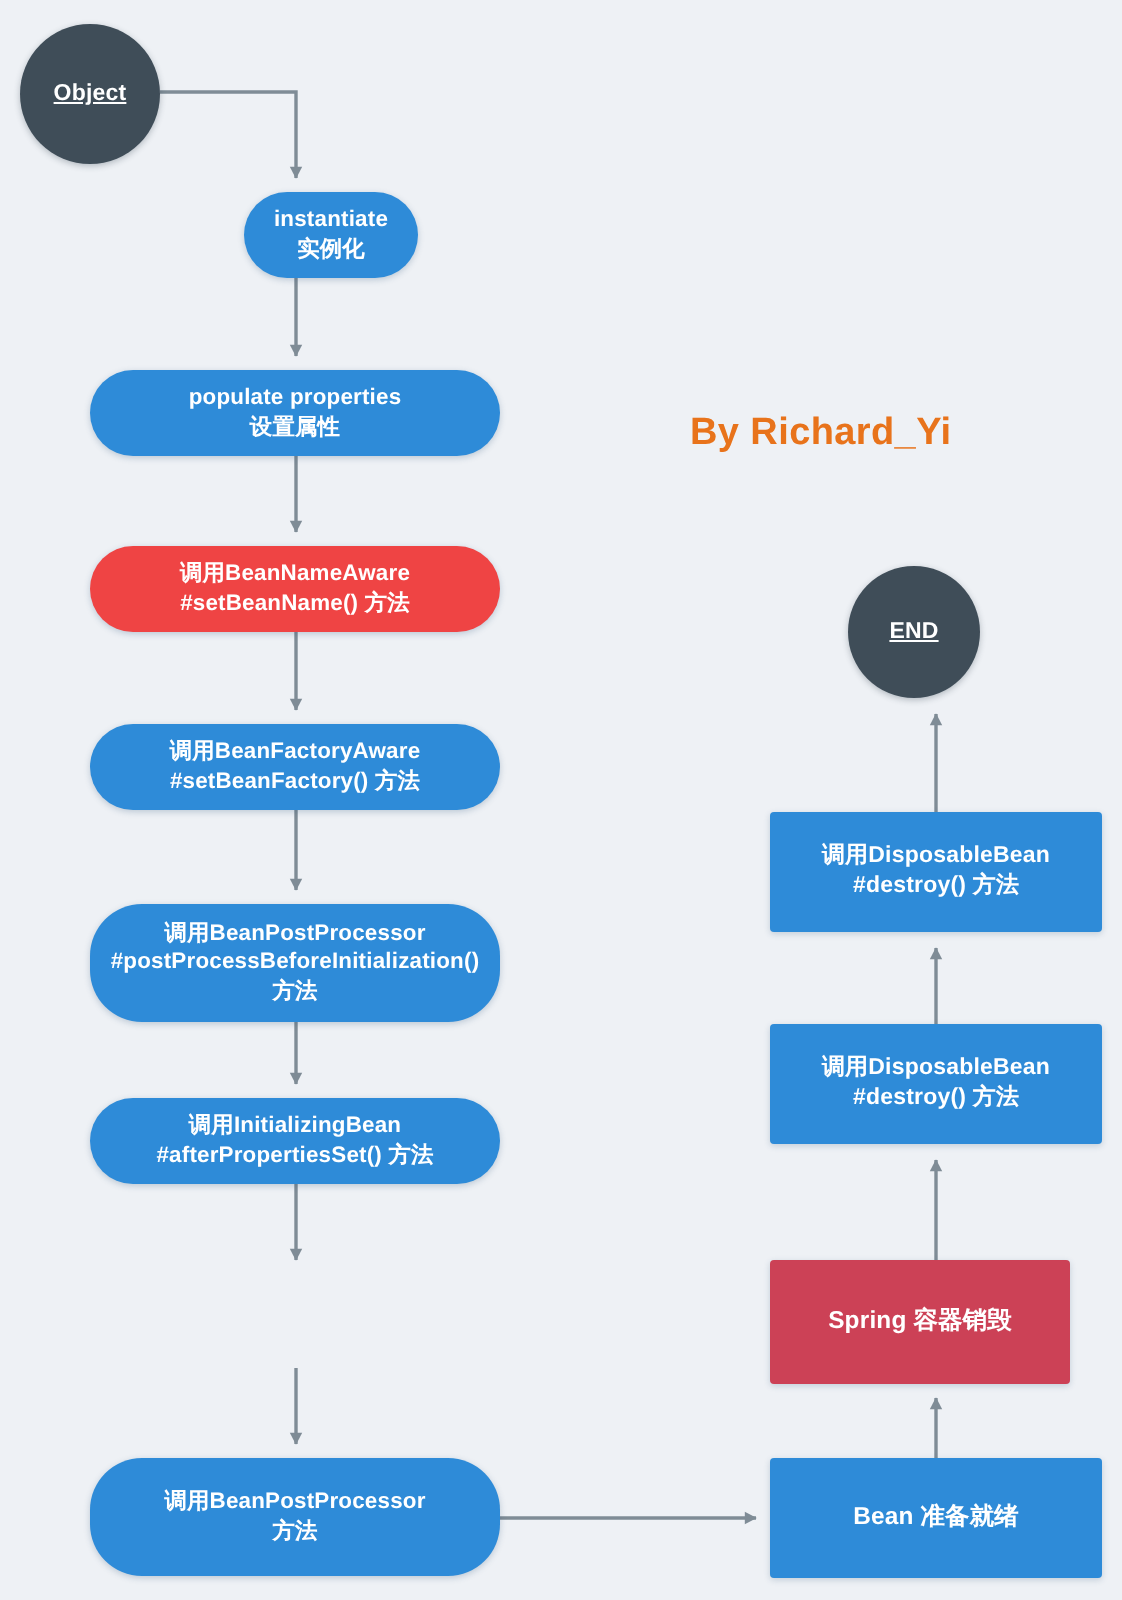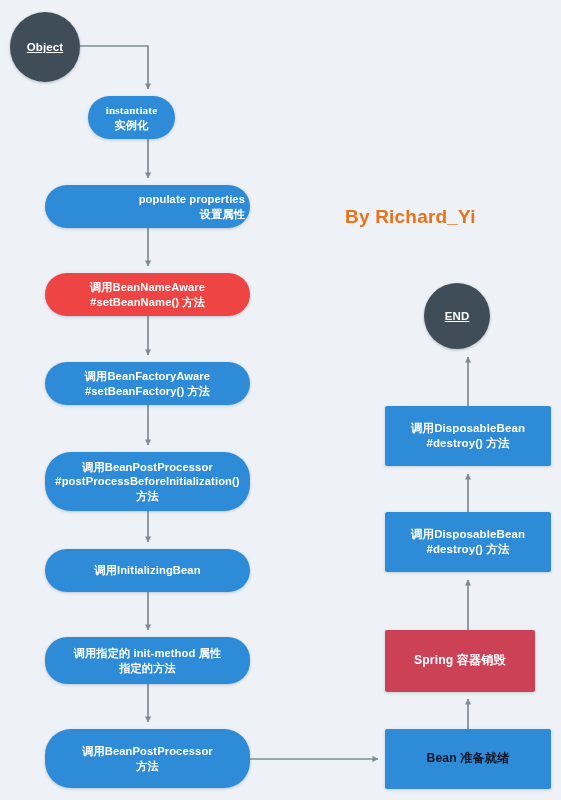--- a/index.html
+++ b/index.html
@@ -130,28 +130,28 @@
       <path d="M468,406 L468,357" marker-end="url(#arrow-up)"></path>
     </g>
   </svg>
 
   <div class="node terminal" style="left: 10px; top: 12px; width: 70px; height: 70px; background: rgb(63, 77, 88); color: rgb(255, 255, 255);">
     <div class="lines">
         <div>Object</div>
       </div>
   </div>
 
-  <div class="node pill" style="left: 88px; top: 96px; width: 87px; height: 43px; background: rgb(46, 139, 216); color: rgb(255, 255, 255); font-family: Liberation Serif, serif;">
+  <div class="node pill" style="left: 122px; top: 96px; width: 87px; height: 43px; background: rgb(46, 139, 216); color: rgb(255, 255, 255);">
     <div class="lines">
         <div>instantiate</div>
         <div>实例化</div>
       </div>
   </div>
 
-  <div class="node pill" style="left: 45px; top: 185px; width: 205px; height: 43px; background: rgb(46, 139, 216); color: rgb(255, 255, 255); text-align: right;">
+  <div class="node pill" style="left: 45px; top: 185px; width: 205px; height: 43px; background: rgb(46, 139, 216); color: rgb(255, 255, 255);">
     <div class="lines">
         <div>populate properties</div>
         <div>设置属性</div>
       </div>
   </div>
 
   <div class="node pill" style="left: 45px; top: 273px; width: 205px; height: 43px; background: #ef4444; color: rgb(255, 255, 255);">
     <div class="lines">
         <div>调用BeanNameAware</div>
         <div>#setBeanName() 方法</div>
@@ -169,29 +169,24 @@
     <div class="lines">
         <div>调用BeanPostProcessor</div>
         <div>#postProcessBeforeInitialization()</div>
         <div>方法</div>
       </div>
   </div>
 
   <div class="node pill" style="left: 45px; top: 549px; width: 205px; height: 43px; background: rgb(46, 139, 216); color: rgb(255, 255, 255);">
     <div class="lines">
         <div>调用InitializingBean</div>
-      </div>
-  </div>
-
-  <div class="node pill" style="left: 45px; top: 637px; width: 205px; height: 47px; background: rgb(46, 139, 216); color: rgb(255, 255, 255);">
-    <div class="lines">
-        <div>调用指定的 init-method 属性</div>
-        <div>指定的方法</div>
-      </div>
-  </div>
+        <div>#afterPropertiesSet() 方法</div>
+      </div>
+  </div>
+
 
   <div class="node pill tall" style="left: 45px; top: 729px; width: 205px; height: 59px; background: rgb(46, 139, 216); color: rgb(255, 255, 255);">
     <div class="lines">
         <div>调用BeanPostProcessor</div>
         <div>方法</div>
       </div>
   </div>
 
   <div class="node terminal" style="left: 424px; top: 283px; width: 66px; height: 66px; background: rgb(63, 77, 88); color: rgb(255, 255, 255);">
     <div class="lines">
@@ -212,21 +207,21 @@
         <div>#destroy() 方法</div>
       </div>
   </div>
 
   <div class="node rect danger single" style="left: 385px; top: 630px; width: 150px; height: 62px; background: rgb(204, 65, 86); color: rgb(255, 255, 255);">
     <div class="lines">
         <div>Spring 容器销毁</div>
       </div>
   </div>
 
-  <div class="node rect single" style="left: 385px; top: 729px; width: 166px; height: 60px; background: rgb(46, 139, 216); color: #0f172a;">
+  <div class="node rect single" style="left: 385px; top: 729px; width: 166px; height: 60px; background: rgb(46, 139, 216); color: #ffffff;">
     <div class="lines">
         <div>Bean 准备就绪</div>
       </div>
   </div>
 
   <div class="credit" style="left: 345px; top: 206px; color: rgb(232, 115, 27);">By Richard_Yi</div>
 
 </div>
 
 </body></html>

